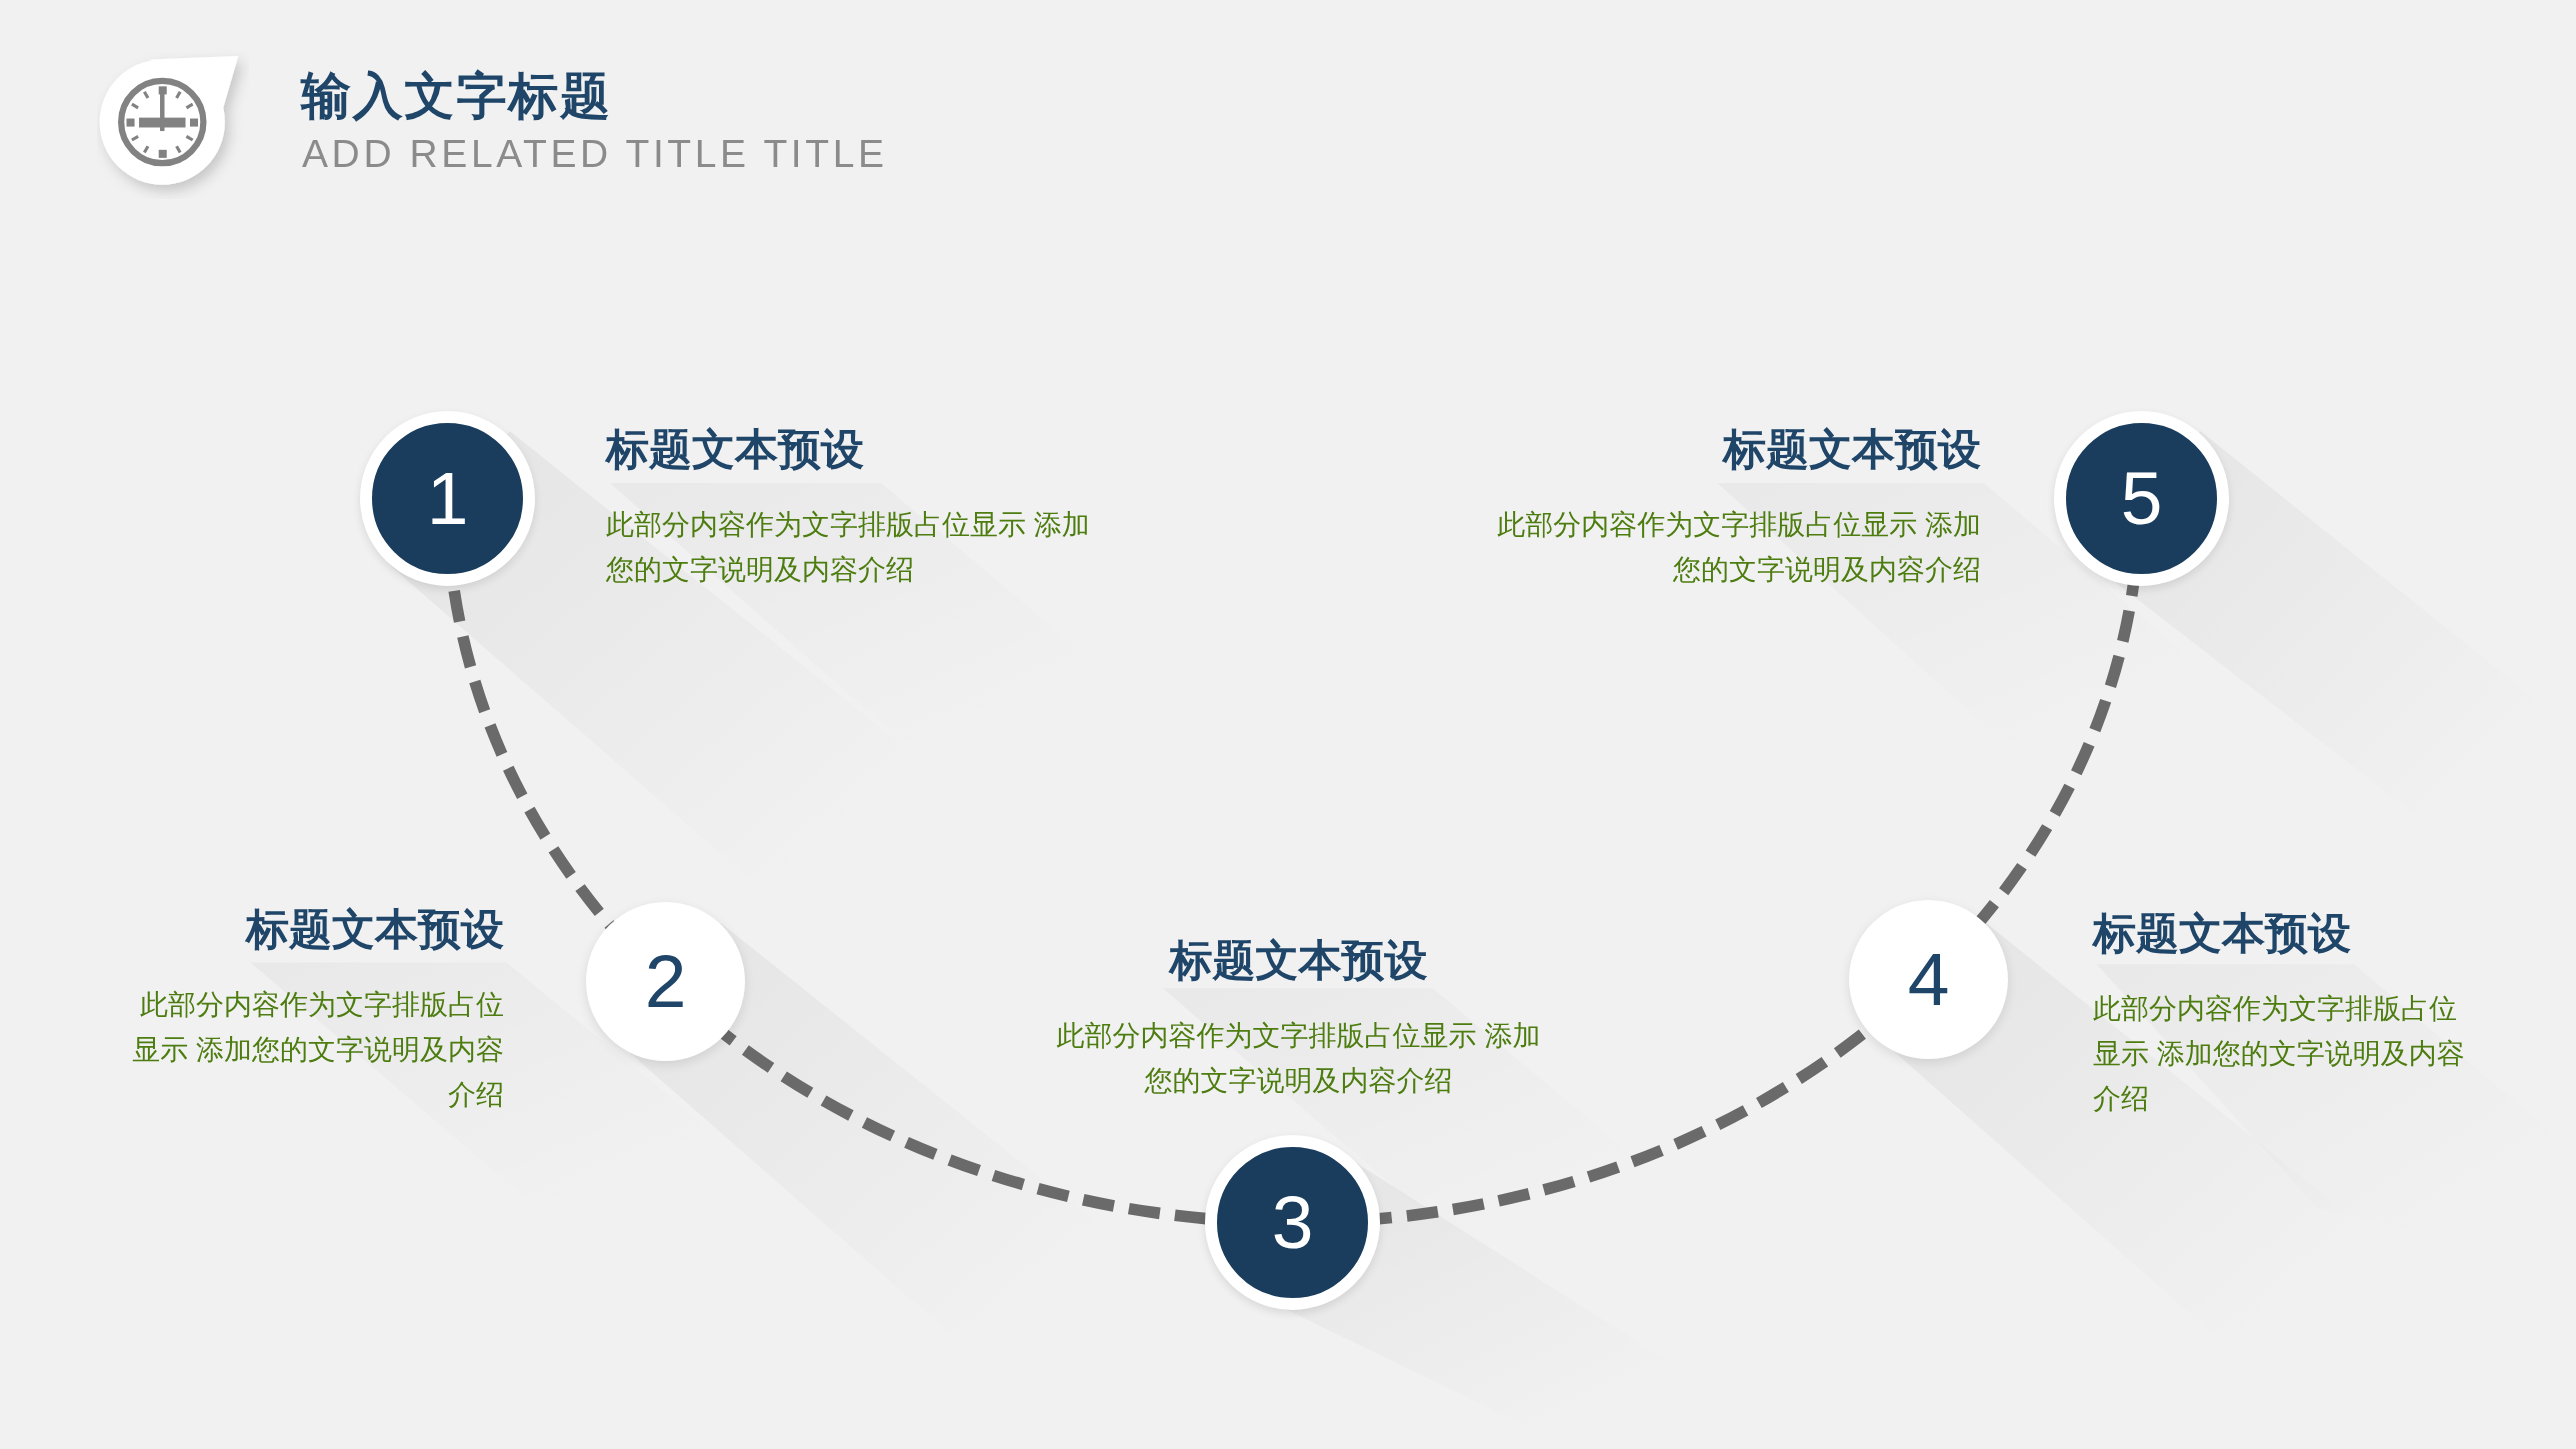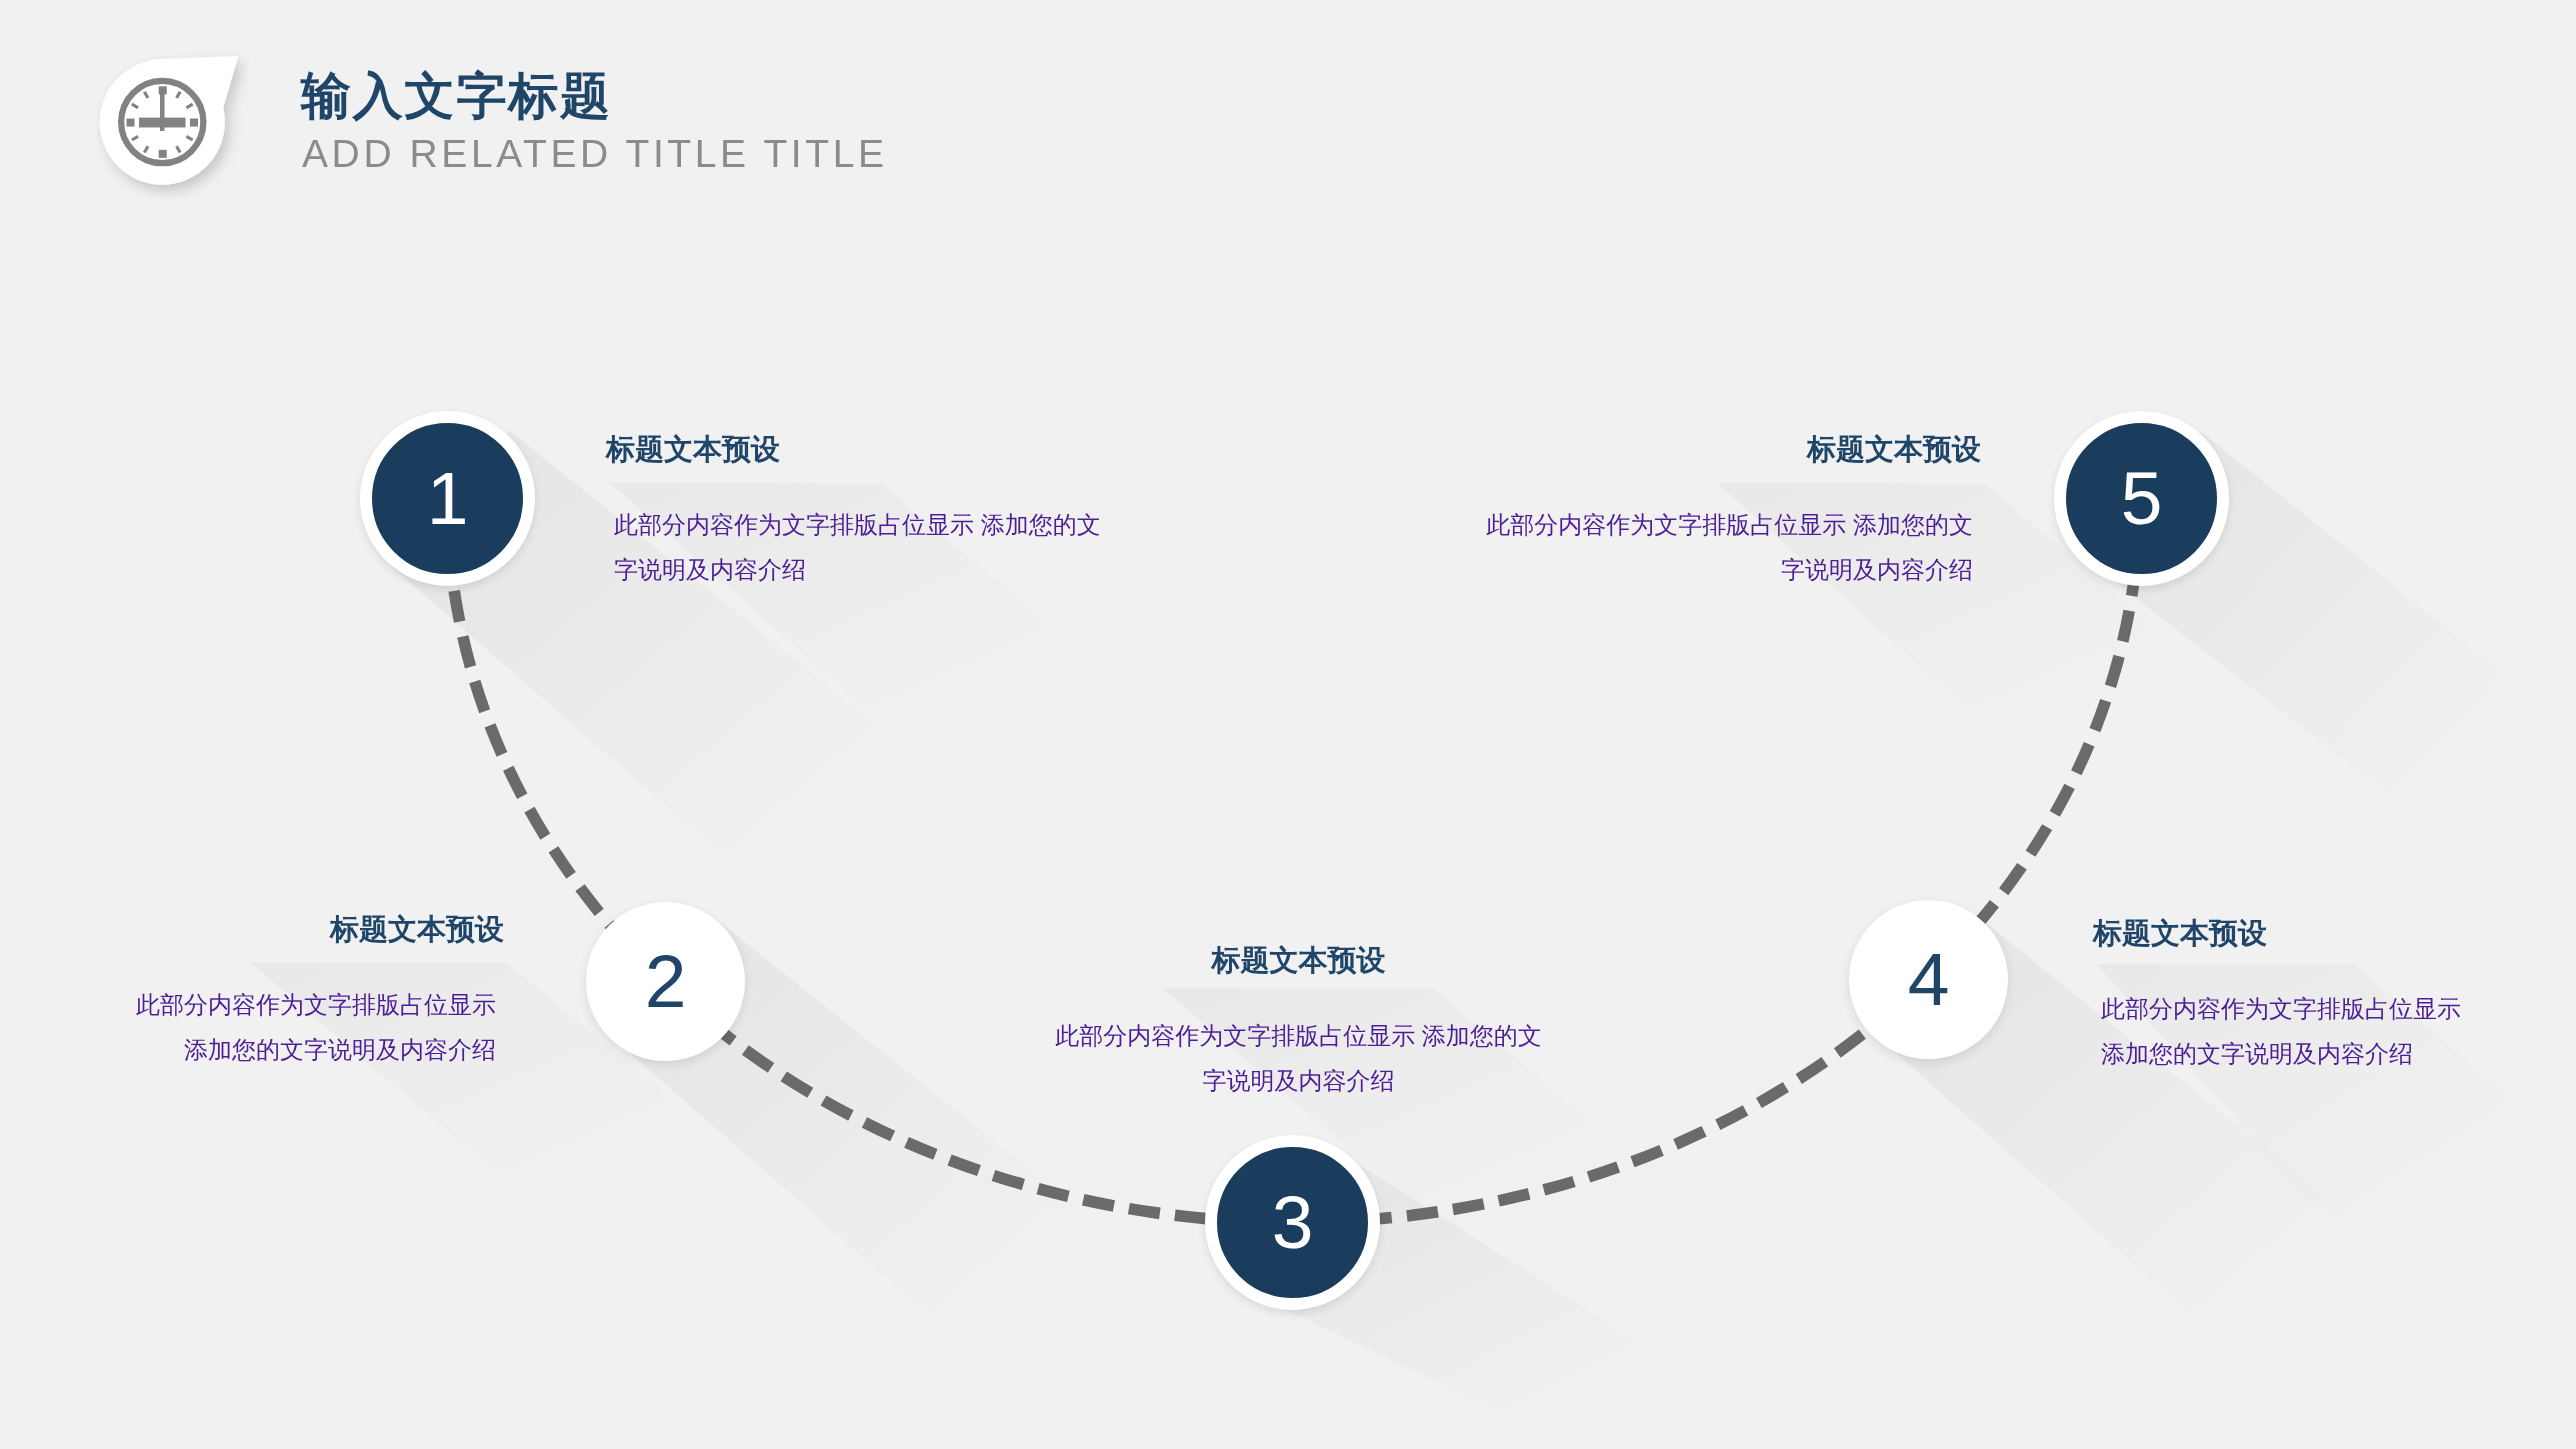--- a/index.html
+++ b/index.html
@@ -53,25 +53,25 @@
   #circle1{left:360px;top:411px;}
   #circle2{left:586px;top:902px;}
   #circle3{left:1205px;top:1135px;}
   #circle4{left:1849px;top:900px;}
   #circle5{left:2054px;top:411px;}
 
   
   .step-text{position:absolute;}
   .step-text .step-title{
     margin:0 0 27px 0;
-    font-size:29px;font-weight:bold;color:#1f4568;line-height:52px;
+    font-size:43px;font-weight:bold;color:#1f4568;line-height:52px;
   }
   .step-text .step-desc{
-    margin:8px;
-    font-size:24px;color:#4c1d95;line-height:45px;
+    margin:0;
+    font-size:28px;color:#4d7c0f;line-height:45px;
   }
   #text1{left:606px;top:423px;width:503px;text-align:left;}
   #text2{right:2072px;top:903px;width:376px;text-align:right;left:auto;}
   #text3{left:1047px;top:934px;width:503px;text-align:center;}
   #text4{left:2093px;top:907px;width:376px;text-align:left;}
   #text5{right:595px;top:423px;width:503px;text-align:right;left:auto;}
 </style>
 </head>
 <body>
 

